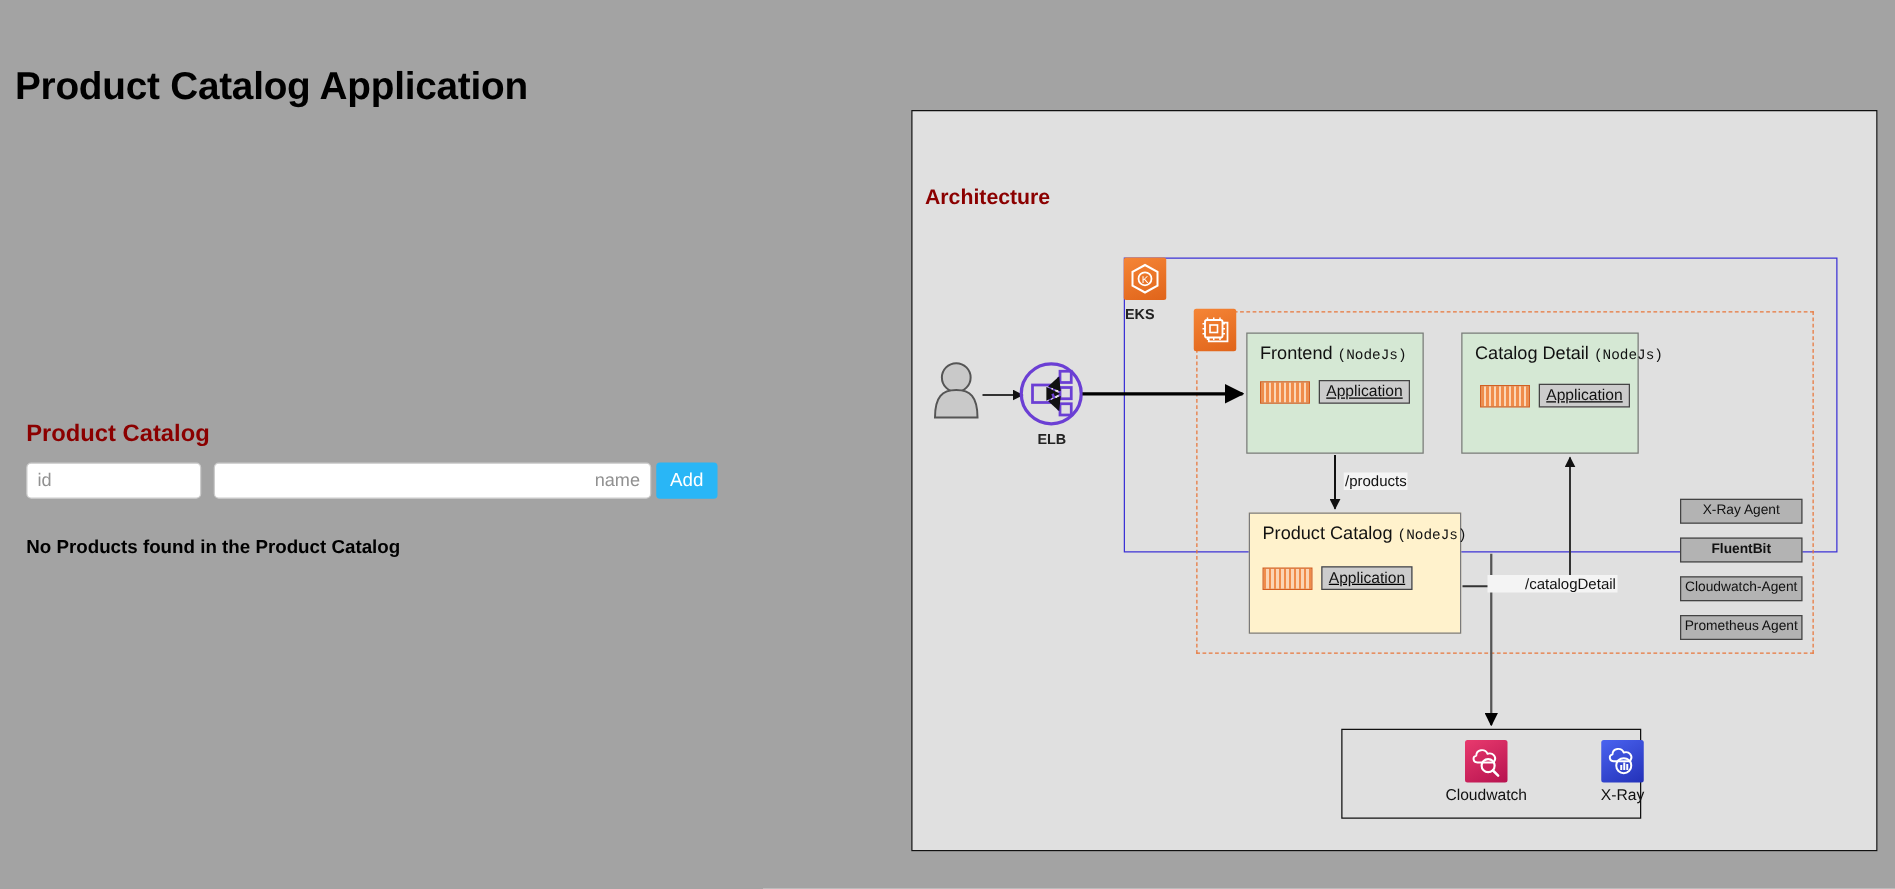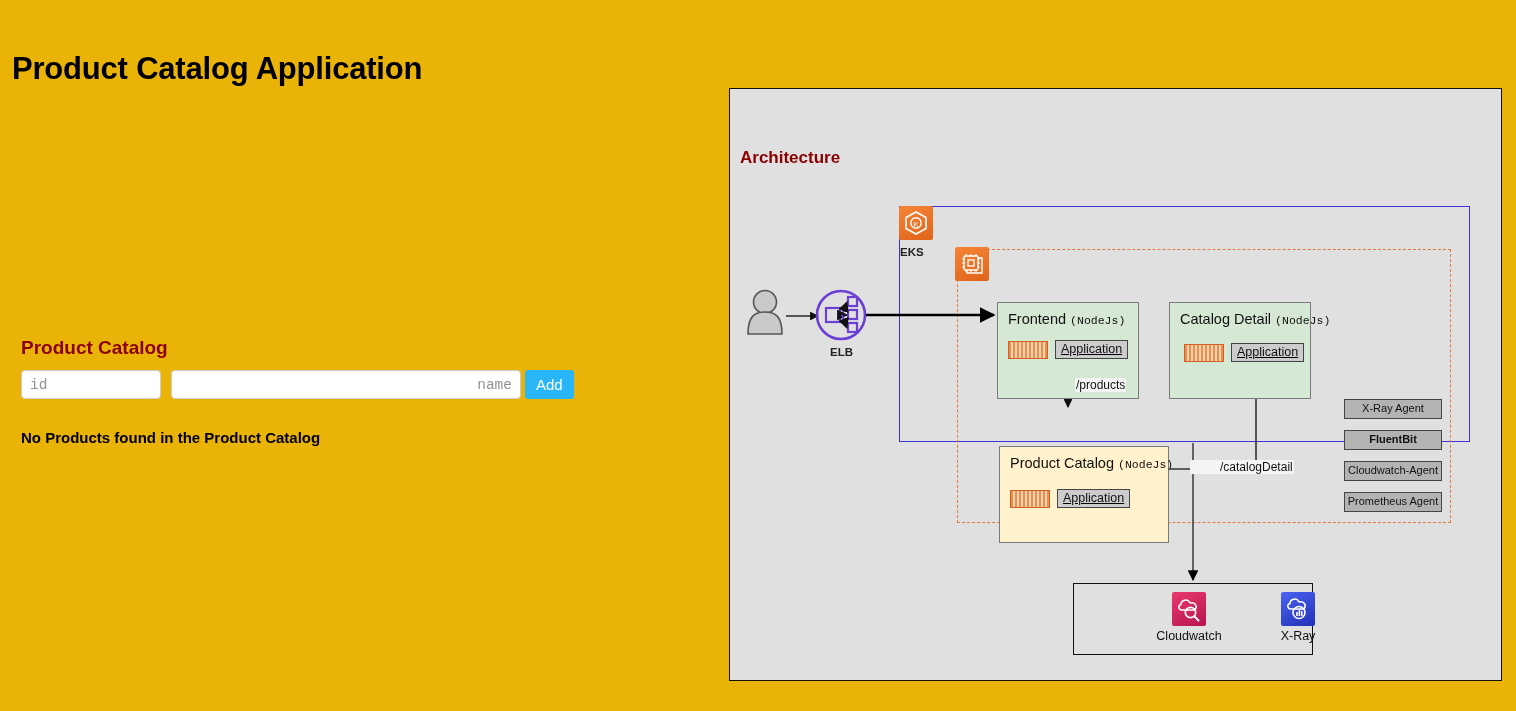--- a/index.html
+++ b/index.html
@@ -7,21 +7,21 @@
     margin: 0;
     padding: 0;
     background: #e0e0e0;
     font-family: "Liberation Sans", sans-serif;
   }
   #root {
     position: relative;
     width: 1516px;
     height: 711px;
     overflow: hidden;
-    background: #eab308;
+    background: #a3a3a3;
   }
 
   
   #app-title {
     position: absolute;
     left: 12px;
     top: 30px;
     font-size: 31px;
     font-weight: bold;
     color: #000;
@@ -42,21 +42,21 @@
     display: flex;
     align-items: stretch;
     gap: 0;
   }
   #form-row .field {
     height: 29px;
     box-sizing: border-box;
     border: 1px solid #cccccc;
     border-radius: 4px;
     background: #ffffff;
-    font-family: Liberation Mono, monospace;
+    font-family: Liberation Sans, sans-serif;
     font-size: 14.5px;
     color: #333;
     padding: 0 8px;
     outline: none;
   }
   #form-row .field::placeholder { color: #919191; }
   #id-input { width: 140px; margin-right: 10px; }
   #name-input { width: 350px; margin-right: 4px; text-align: right; }
   #add-button {
     height: 29px;
@@ -137,21 +137,20 @@
     font-weight: bold;
     color: #222;
   }
   #eks-caption { left: 170px; top: 157px; }
 
   
   .svc-box {
     position: absolute;
     box-sizing: border-box;
     border: 1.4px solid #7a7a7a;
-    margin-top: 36px;
   }
   .svc-green { background: #d5e8d4; }
   .svc-yellow { background: #fff2cc; }
   .svc-title {
     position: absolute;
     left: 10px;
     top: 8px;
     font-size: 14.5px;
     color: #111;
     white-space: nowrap;

